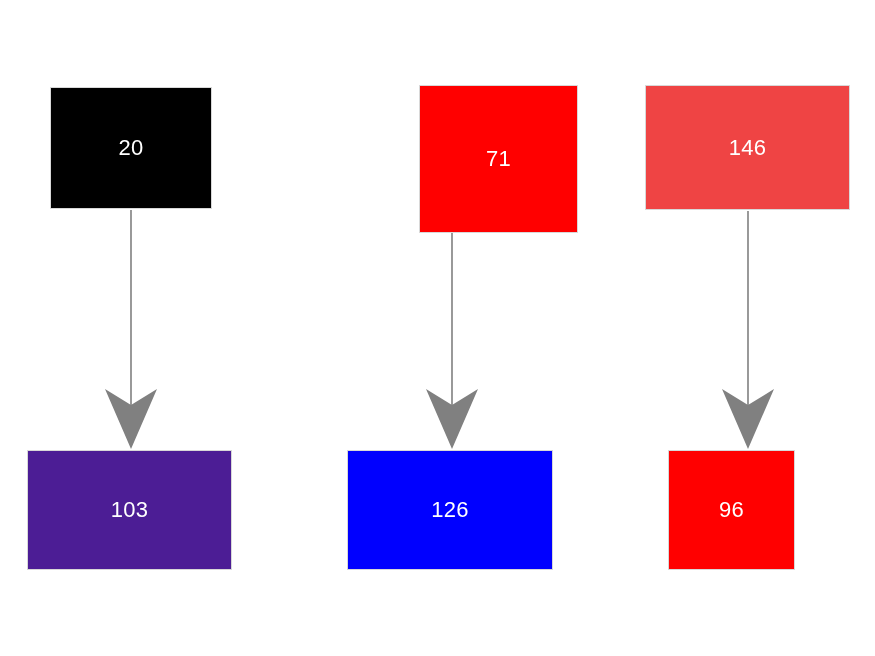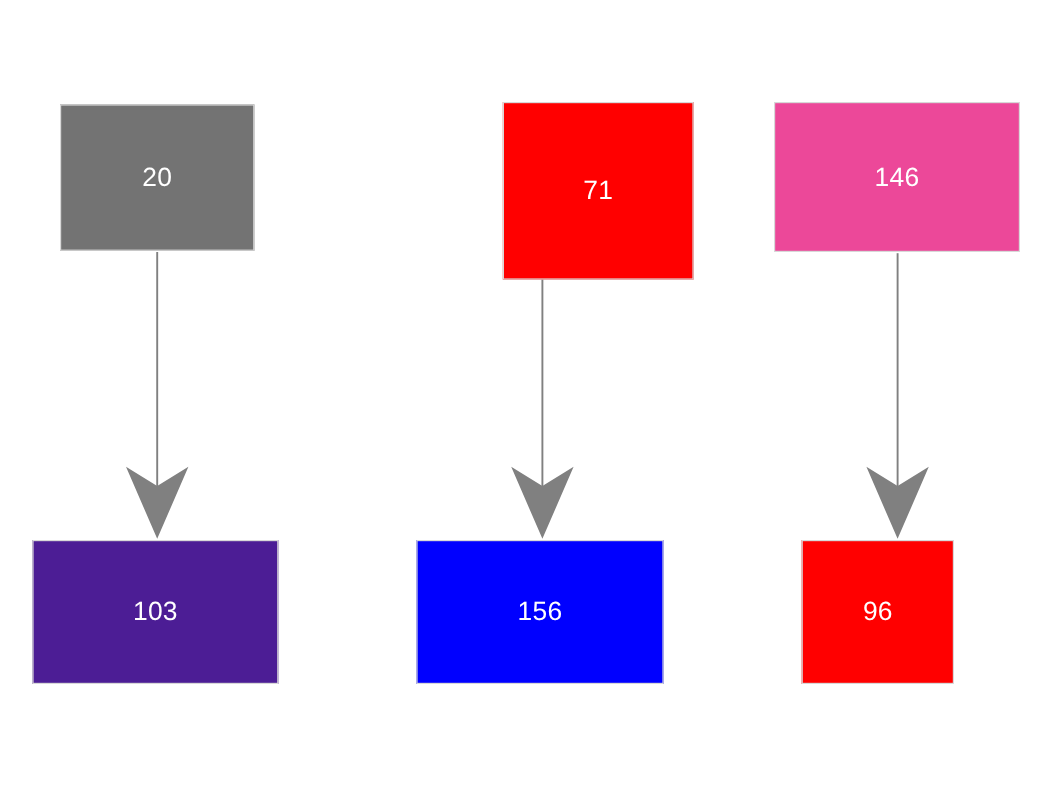--- a/index.html
+++ b/index.html
@@ -53,33 +53,33 @@
           <path d="M 452 449 L 426 389 L 452 405 L 478 389 Z" fill="#808080"></path>
         </g>
         <g>
           <line x1="748" y1="211" x2="748" y2="407" stroke="#808080" stroke-width="1.6"></line>
           <path d="M 748 449 L 722 389 L 748 405 L 774 389 Z" fill="#808080"></path>
         </g>
       </g>
   </svg>
 
   <div id="nodes-group">
-      <div class="node" style="left: 50px; top: 87px; width: 162px; height: 122px; background: #737373; border: 1px solid rgb(216, 216, 216); color: rgb(255, 255, 255);">
+      <div class="node" style="left: 50px; top: 87px; width: 162px; height: 122px; background: #000000; border: 1px solid rgb(216, 216, 216); color: rgb(255, 255, 255);">
         <span>20</span>
       </div>
       <div class="node" style="left: 373px; top: 85px; width: 159px; height: 148px; background: rgb(255, 0, 0); border: 1px solid rgb(216, 216, 216); color: rgb(255, 255, 255); margin-left: 46px;">
         <span>71</span>
       </div>
-      <div class="node" style="left: 645px; top: 85px; width: 205px; height: 125px; background: #ec4899; border: 1px solid rgb(216, 216, 216); color: rgb(255, 255, 255); align-items: center;">
+      <div class="node" style="left: 645px; top: 85px; width: 205px; height: 125px; background: #ef4444; border: 1px solid rgb(216, 216, 216); color: rgb(255, 255, 255); align-items: center;">
         <span>146</span>
       </div>
       <div class="node" style="left: 27px; top: 450px; width: 205px; height: 120px; background: #4c1d95; border: 1px solid rgb(216, 216, 216); color: rgb(255, 255, 255);">
         <span>103</span>
       </div>
       <div class="node" style="left: 347px; top: 450px; width: 206px; height: 120px; background: rgb(0, 0, 255); border: 1px solid rgb(216, 216, 216); color: rgb(255, 255, 255);">
-        <span>156</span>
+        <span>126</span>
       </div>
       <div class="node" style="left: 668px; top: 450px; width: 127px; height: 120px; background: rgb(255, 0, 0); border: 1px solid rgb(216, 216, 216); color: rgb(255, 255, 255);">
         <span>96</span>
       </div>
     </div>
 
 </div>
 
 </body></html>

